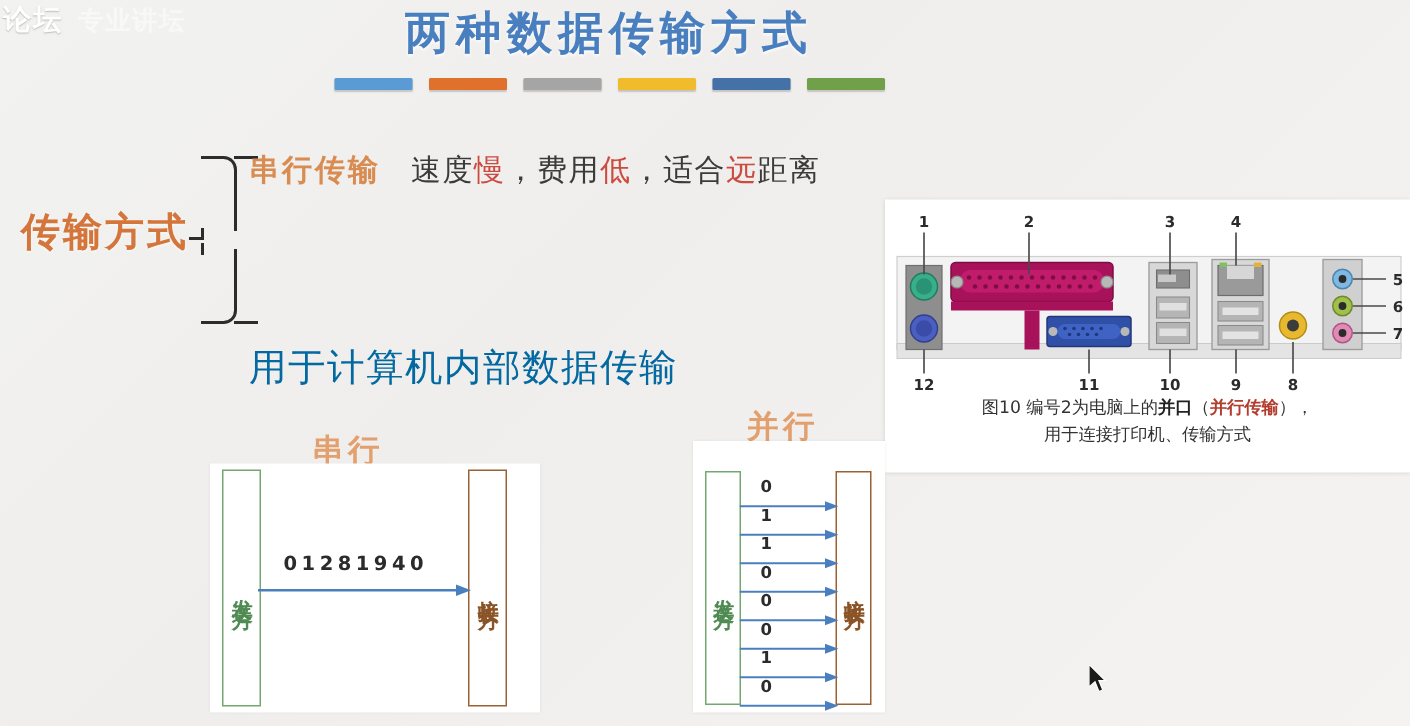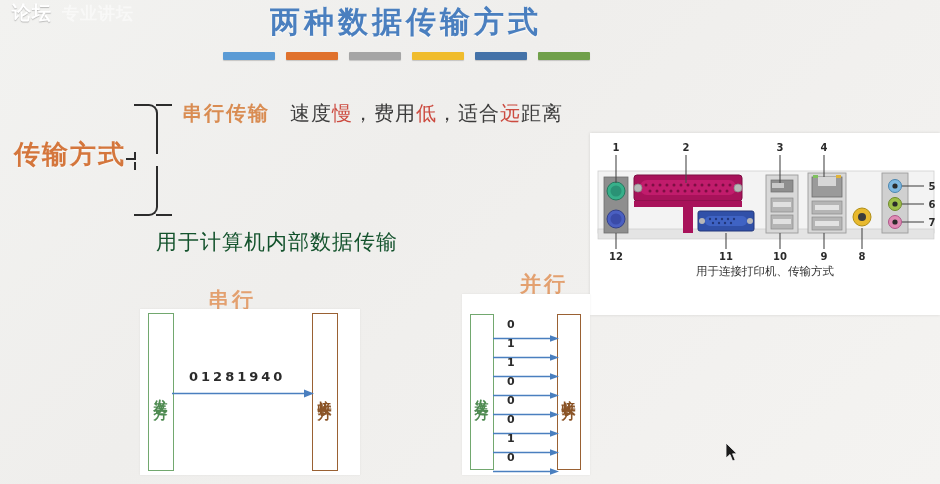--- a/index.html
+++ b/index.html
@@ -11,21 +11,21 @@
   body {
     background: linear-gradient(135deg, #f2f2f0 0%, #efeeec 40%, #f4f3f1 100%);
     position: relative;
   }
 
   
   #watermark {
     position: absolute; left: 0; top: 0;
     width: 160px; height: 26px;
     display: flex; align-items: center; gap: 10px;
-    padding-left: 12px;
+    padding-left: 2px;
     z-index: 30;
   }
   #watermark .wm-a {
     font-size: 19px; font-weight: 700; color: #ffffff;
     letter-spacing: 1px;
     text-shadow: 0 1px 1px rgba(140,140,140,.55);
     font-family: "DejaVu Sans", sans-serif;
   }
   #watermark .wm-b {
     font-size: 17px; font-weight: 700;
@@ -73,37 +73,37 @@
   }
   #brace .top    { top: 0;  border-top: 2.2px solid #2c2c2c; border-top-right-radius: 9px; }
   #brace .bottom { top: 62px; border-bottom: 2.2px solid #2c2c2c; border-bottom-right-radius: 9px; }
   #brace .spineT { position:absolute; left:8px; top:48px; width:2.2px; height:8px; background:#2c2c2c; }
   #brace .spineB { position:absolute; left:8px; top:58px; width:2.2px; height:8px; background:#2c2c2c; }
   #brace .nib { position: absolute; left: 0px; top: 54px; width: 10px; height: 2.2px; background: #2c2c2c; }
   #brace .armT { position:absolute; left:30px; top:0; width:16px; height:2.2px; background:#2c2c2c; }
   #brace .armB { position:absolute; left:30px; top:110px; width:16px; height:2.2px; background:#2c2c2c; }
 
   .branch { position: absolute; left: 166px; white-space: nowrap; }
-  #branch-serial   { top: 8px; margin-left: 16px; }
+  #branch-serial   { top: 8px; }
   #branch-parallel { top: 105px; }
 
   .branch-label {
     font-size: 20px; font-weight: 700; color: #d98c52;
     letter-spacing: 2px;
     font-family: "DejaVu Serif", serif;
   }
   .branch-desc {
     font-size: 20px; color: #3b3b3b; letter-spacing: 1px;
     margin-left: 16px;
     font-family: "DejaVu Serif", serif;
   }
   .branch-desc .hl { color: #cc4b40; }
   .branch-sub {
-    position: absolute; left: 156px; top: 136px;
-    font-size: 21px; color: #14532d; letter-spacing: 1px;
+    position: absolute; left: 166px; top: 136px;
+    font-size: 25px; color: #0369a1; letter-spacing: 1px;
     font-family: "DejaVu Serif", serif;
   }
 
   
   #figure-card {
     position: absolute; left: 590px; top: 133px;
     width: 350px; height: 182px;
     background: #ffffff;
     box-shadow: 0 0 3px rgba(0,0,0,.12);
     overflow: hidden;
@@ -119,21 +119,21 @@
   #fig-caption .redstrong { font-weight: 700; color: #b23c2e; }
 
   
   .diag-title {
     position: absolute;
     font-size: 21px; font-weight: 700; color: #e3a06f;
     letter-spacing: 3px;
     font-family: "DejaVu Serif", serif;
   }
   #serial-title   { left: 208px; top: 286px; }
-  #parallel-title { left: 520px; top: 270px; }
+  #parallel-title { left: 498px; top: 270px; }
 
   .diag-card {
     position: absolute; background: #ffffff;
     box-shadow: 0 0 2px rgba(0,0,0,.07);
   }
   #serial-card   { left: 140px; top: 309px; width: 220px; height: 166px; }
   #parallel-card { left: 462px; top: 294px; width: 128px; height: 181px; }
 
   .node-box {
     position: absolute; background: #ffffff;
@@ -334,20 +334,21 @@
       <text x="190" y="127">10</text>
       <text x="234" y="127">9</text>
       <text x="272" y="127">8</text>
       <text x="342" y="57">5</text>
       <text x="342" y="75">6</text>
       <text x="342" y="93">7</text>
     </g>
   </svg>
 
   <div id="fig-caption">
+    <div><span>图10  编号2为电脑上的</span><span class="strong">并口</span><span>（</span><span class="redstrong">并行传输</span><span>），</span></div>
     <div>用于连接打印机、传输方式</div>
   </div>
 </div>
 
 <div class="diag-title" id="serial-title">串行</div>
 <div class="diag-card" id="serial-card"></div>
 
 <div class="node-box sender" id="serial-sender">
   <span>发送方</span>
 </div>

